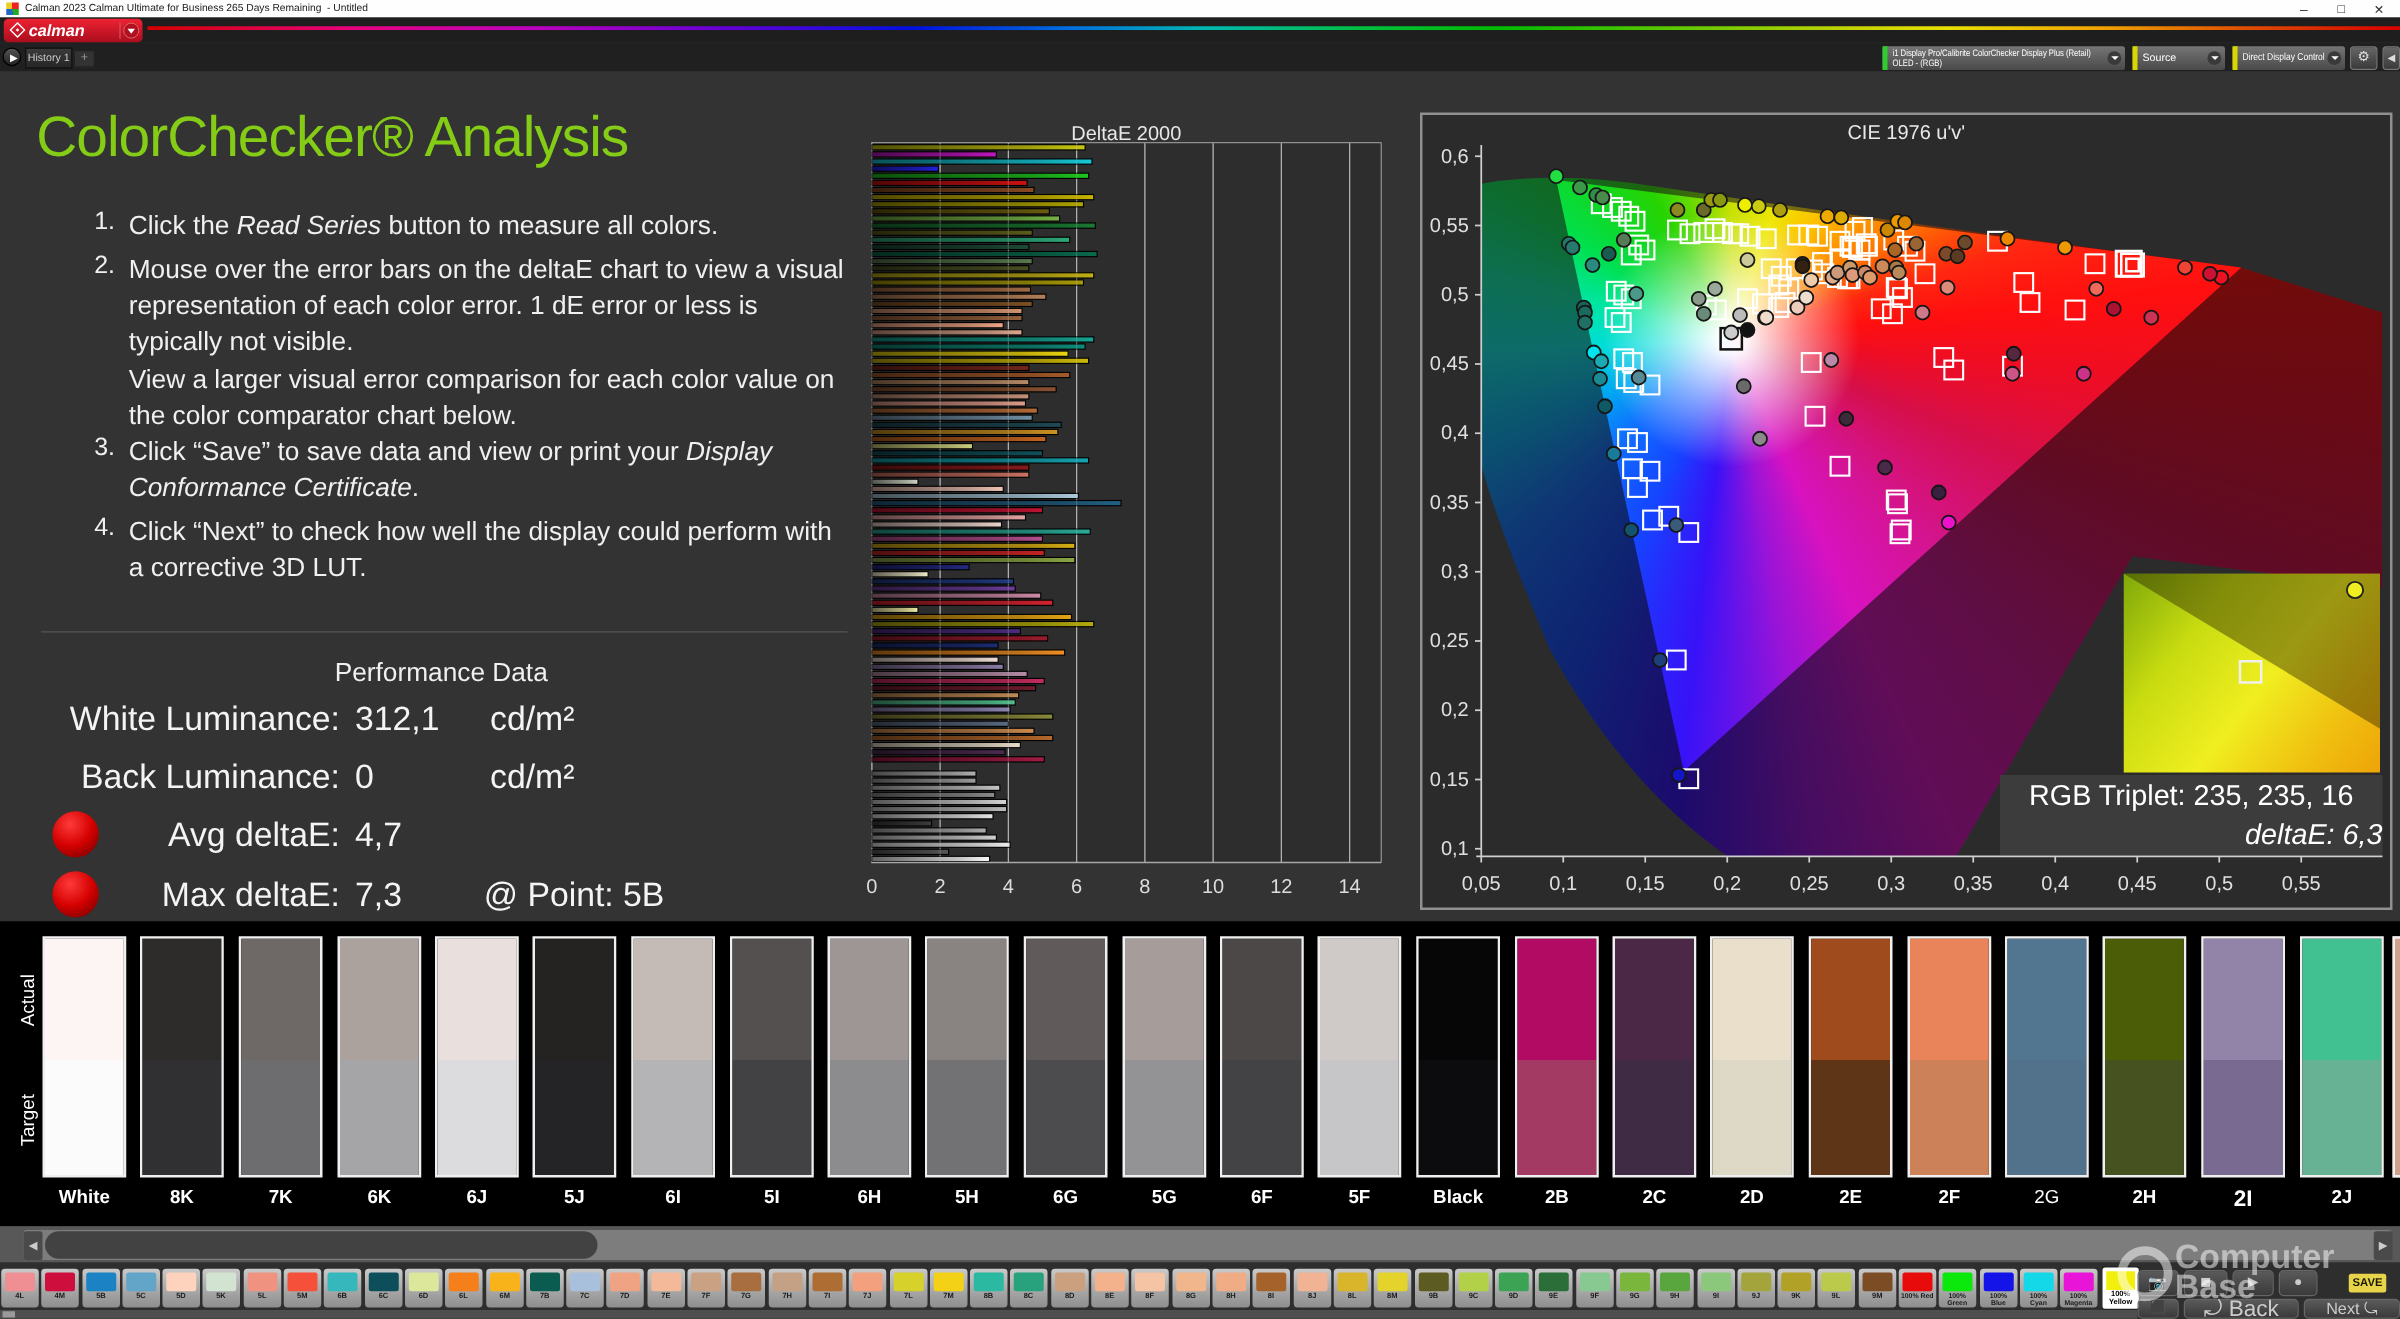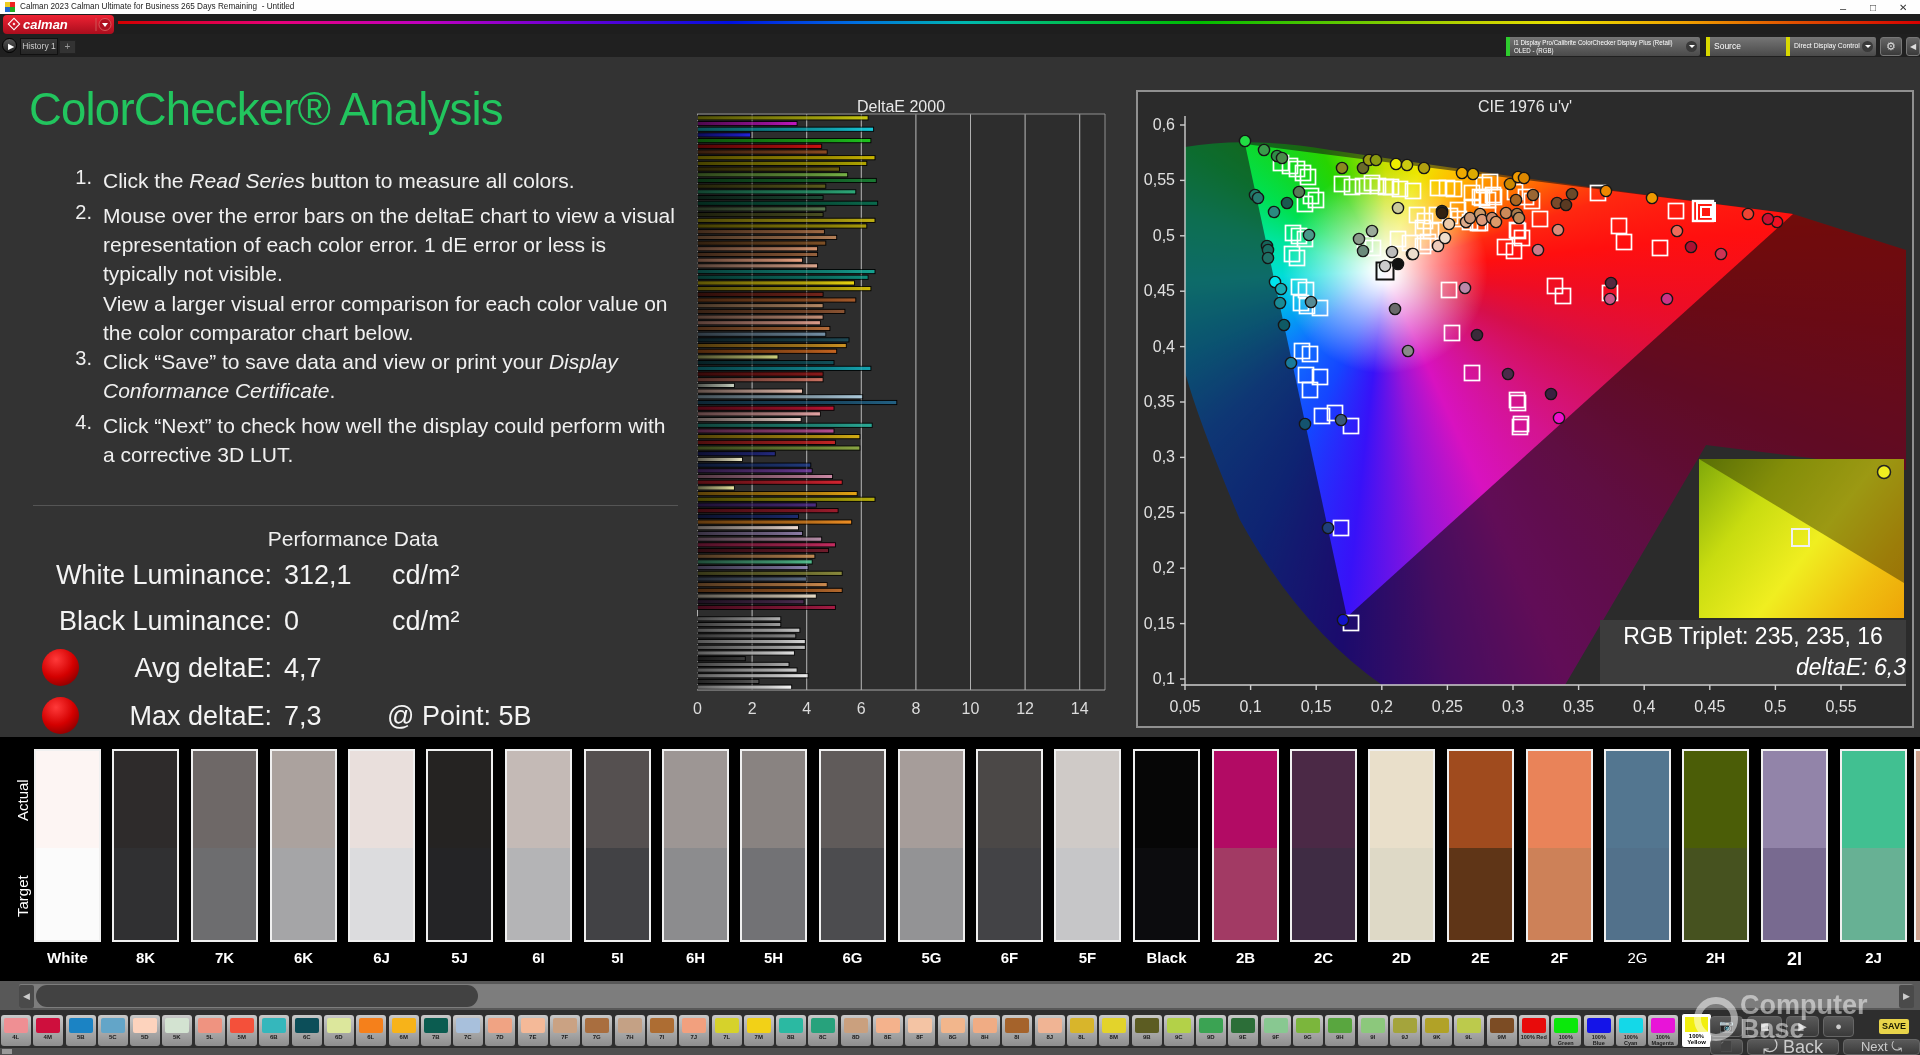--- a/index.html
+++ b/index.html
@@ -30,47 +30,47 @@
 <div style="position:absolute;left:2px;top:38px;width:15px;height:15px;border-radius:50%;background:linear-gradient(#555,#222);border:1px solid #000;box-sizing:border-box;">
     <div style="position:absolute;left:5px;top:3px;color:#fff;font-size:8px">▶</div>
   </div>
 <div style="position:absolute;left:20px;top:38px;width:38px;height:17px;background:linear-gradient(#3a3a3a,#262626);border:1px solid #111;box-sizing:border-box;color:#ccc;font-size:8.5px;text-align:center;line-height:15px;white-space:nowrap;">History 1</div>
 <div style="position:absolute;left:59px;top:40px;width:17px;height:14px;background:#333;border:1px solid #222;box-sizing:border-box;color:#999;font-size:10px;text-align:center;line-height:12px;">+</div>
 <div style="position:absolute;top:37px;height:19px;background:linear-gradient(#757575,#4a4a4a);border-radius:2px;color:#fff;left:1506px;width:194px;">
     <div style="position:absolute;left:0;top:0;width:4px;height:100%;background:#2ecc2e"></div>
     <div style="position:absolute;left:8px;top:1.5px;font-size:7.5px;line-height:8px;white-space:nowrap;transform:scaleX(0.82);transform-origin:0 0;">i1 Display Pro/Calibrite ColorChecker Display Plus (Retail)<br>OLED - (RGB)</div>
     <div class="ddarr"></div>
   </div>
-<div style="position:absolute;top:37px;height:19px;background:linear-gradient(#757575,#4a4a4a);border-radius:2px;color:#fff;left:1706px;width:74px;padding-left:39px;">
+<div style="position:absolute;top:37px;height:19px;background:linear-gradient(#757575,#4a4a4a);border-radius:2px;color:#fff;left:1706px;width:74px;">
     <div style="position:absolute;left:0;top:0;width:4px;height:100%;background:#d8d800"></div>
     <div style="position:absolute;left:8px;top:4px;font-size:8.5px;">Source</div>
     <div class="ddarr"></div>
   </div>
 <div style="position:absolute;top:37px;height:19px;background:linear-gradient(#757575,#4a4a4a);border-radius:2px;color:#fff;left:1786px;width:90px;">
     <div style="position:absolute;left:0;top:0;width:4px;height:100%;background:#d8d800"></div>
     <div style="position:absolute;left:8px;top:4px;font-size:8px;white-space:nowrap;transform:scaleX(0.85);transform-origin:0 0;">Direct Display Control</div>
     <div class="ddarr"></div>
   </div>
 <div style="position:absolute;left:1880px;top:37px;width:22px;height:19px;background:linear-gradient(#666,#3a3a3a);border:1px solid #777;border-radius:3px;box-sizing:border-box;color:#ddd;font-size:11px;text-align:center;line-height:17px;">⚙</div>
 <div style="position:absolute;left:1906px;top:37px;width:14px;height:19px;background:linear-gradient(#666,#3a3a3a);border:1px solid #777;border-radius:3px;box-sizing:border-box;color:#ddd;font-size:8px;text-align:center;line-height:17px;">◀</div>
-<div style="position:absolute;left:29px;top:84px;font-size:45.5px;font-weight:400;color:#22c55e;letter-spacing:-0.8px;">ColorChecker® Analysis</div>
+<div style="position:absolute;left:29px;top:84px;font-size:45.5px;font-weight:400;color:#84cc16;letter-spacing:-0.8px;">ColorChecker® Analysis</div>
 <div style="position:absolute;left:62px;top:166px;width:30px;font-size:20px;color:#f0f0f0;text-align:right;">1.</div>
 <div style="position:absolute;left:103px;top:166px;width:600px;font-size:21px;line-height:29.2px;color:#f0f0f0;">Click the <i>Read Series</i> button to measure all colors.</div>
 <div style="position:absolute;left:62px;top:201px;width:30px;font-size:20px;color:#f0f0f0;text-align:right;">2.</div>
 <div style="position:absolute;left:103px;top:201px;width:600px;font-size:21px;line-height:29.2px;color:#f0f0f0;">Mouse over the error bars on the deltaE chart to view a visual<br>representation of each color error. 1 dE error or less is<br>typically not visible.<br>View a larger visual error comparison for each color value on<br>the color comparator chart below.</div>
 <div style="position:absolute;left:62px;top:347px;width:30px;font-size:20px;color:#f0f0f0;text-align:right;">3.</div>
 <div style="position:absolute;left:103px;top:347px;width:600px;font-size:21px;line-height:29.2px;color:#f0f0f0;">Click “Save” to save data and view or print your <i>Display</i><br><i>Conformance Certificate</i>.</div>
 <div style="position:absolute;left:62px;top:411px;width:30px;font-size:20px;color:#f0f0f0;text-align:right;">4.</div>
 <div style="position:absolute;left:103px;top:411px;width:600px;font-size:21px;line-height:29.2px;color:#f0f0f0;">Click “Next” to check how well the display could perform with<br>a corrective 3D LUT.</div>
 <div style="position:absolute;left:33px;top:505px;width:645px;height:1px;background:#555;"></div>
 <div style="position:absolute;left:33px;top:527px;width:640px;text-align:center;font-size:21px;color:#f0f0f0;">Performance Data</div>
 <div style="position:absolute;left:0px;top:560px;width:272px;font-size:27px;color:#f4f4f4;text-align:right;">White Luminance:</div>
 <div style="position:absolute;left:284px;top:560px;font-size:27px;color:#f4f4f4;">312,1</div>
 <div style="position:absolute;left:392px;top:560px;font-size:27px;color:#f4f4f4;">cd/m²</div>
-<div style="position:absolute;left:0px;top:606px;width:272px;font-size:27px;color:#f4f4f4;text-align:right;">Black Luminance:</div>
+<div style="position:absolute;left:0px;top:606px;width:272px;font-size:27px;color:#f4f4f4;text-align:right;">Back Luminance:</div>
 <div style="position:absolute;left:284px;top:606px;font-size:27px;color:#f4f4f4;">0</div>
 <div style="position:absolute;left:392px;top:606px;font-size:27px;color:#f4f4f4;">cd/m²</div>
 <div style="position:absolute;left:0px;top:653px;width:272px;font-size:27px;color:#f4f4f4;text-align:right;">Avg deltaE:</div>
 <div style="position:absolute;left:284px;top:653px;font-size:27px;color:#f4f4f4;">4,7</div>
 <div style="position:absolute;left:0px;top:701px;width:272px;font-size:27px;color:#f4f4f4;text-align:right;">Max deltaE:</div>
 <div style="position:absolute;left:284px;top:701px;font-size:27px;color:#f4f4f4;">7,3</div>
 <div style="position:absolute;left:387px;top:701px;font-size:27px;color:#f4f4f4;">@ Point: 5B</div>
 <div style="position:absolute;left:42px;top:649px;width:37px;height:37px;border-radius:50%;background:radial-gradient(circle at 38% 28%,#ff3a3a,#d40000 50%,#6e0000 95%);"></div>
 <div style="position:absolute;left:42px;top:697px;width:37px;height:37px;border-radius:50%;background:radial-gradient(circle at 38% 28%,#ff3a3a,#d40000 50%,#6e0000 95%);"></div>
 <svg id="dchart" style="position:absolute;left:0;top:0" width="1920" height="1055" viewBox="0 0 1920 1055">

